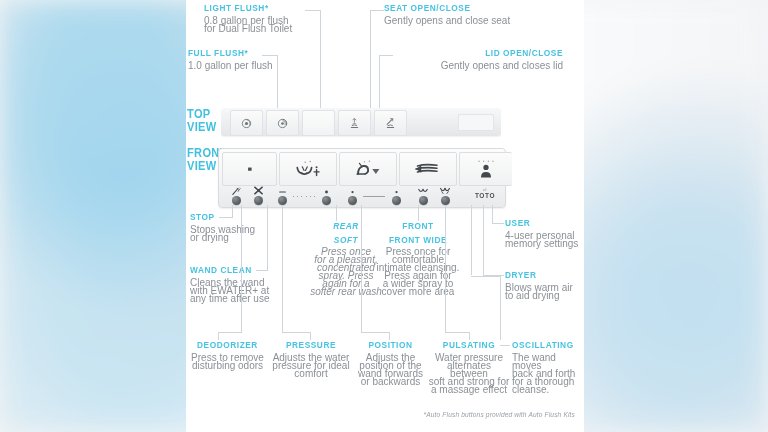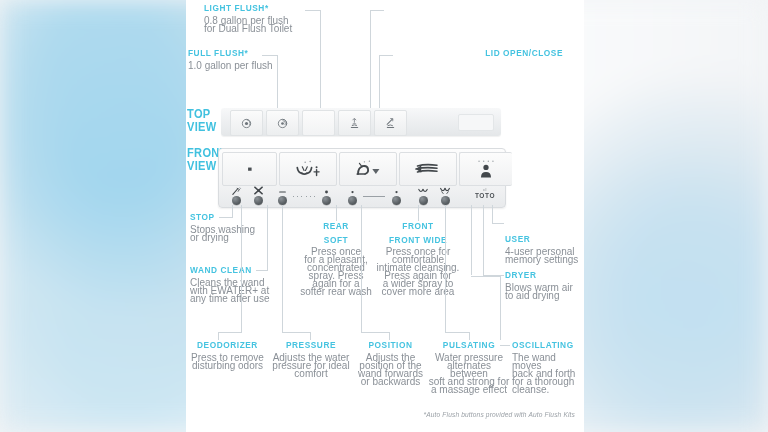--- a/index.html
+++ b/index.html
@@ -156,23 +156,28 @@
     <p class="ct-title">LIGHT FLUSH*</p>
     <p class="ct-body">0.8 gallon per flush
 for Dual Flush Toilet</p>
   </div>
 
   <div class="callout" style="left:2px;top:48px;width:120px;">
     <p class="ct-title">FULL FLUSH*</p>
     <p class="ct-body">1.0 gallon per flush</p>
   </div>
 
+  <div class="callout" style="left:198px;top:3px;width:175px;">
+    <p class="ct-title">SEAT OPEN/CLOSE</p>
+    <p class="ct-body">Gently opens and close seat</p>
+  </div>
 
   <div class="callout" style="left:207px;top:48px;width:170px;text-align:right;">
     <p class="ct-title">LID OPEN/CLOSE</p>
+    <p class="ct-body">Gently opens and closes lid</p>
   </div>
 
   <div class="ln lnh" style="left:119px;top:10px;width:16px;"></div>
   <div class="ln lnv" style="left:134px;top:10px;height:98px;"></div>
 
   <div class="ln lnh" style="left:76px;top:55px;width:16px;"></div>
   <div class="ln lnv" style="left:91px;top:55px;height:53px;"></div>
 
   <div class="ln lnh" style="left:184px;top:10px;width:14px;"></div>
   <div class="ln lnv" style="left:184px;top:10px;height:98px;"></div>
@@ -398,21 +403,21 @@
 or drying</p>
   </div>
 
   <div class="callout" style="left:4px;top:265px;width:92px;">
     <p class="ct-title">WAND CLEAN</p>
     <p class="ct-body">Cleans the wand
 with EWATER+ at
 any time after use</p>
   </div>
 
-  <div class="callout ctr" style="left:112px;top:221px;width:76px;">
+  <div class="callout ctr" style="left:122px;top:221px;width:76px;font-style:italic;">
     <p class="ct-title">REAR</p>
     <p class="ct-title">SOFT</p>
     <p class="ct-body">Press once
 for a pleasant,
 concentrated
 spray. Press
 again for a
 softer rear wash</p>
   </div>
 
@@ -420,21 +425,21 @@
     <p class="ct-title">FRONT</p>
     <p class="ct-title">FRONT WIDE</p>
     <p class="ct-body">Press once for
 comfortable
 intimate cleansing.
 Press again for
 a wider spray to
 cover more area</p>
   </div>
 
-  <div class="callout" style="left:319px;top:218px;width:80px;margin-top:16px;">
+  <div class="callout" style="left:319px;top:218px;width:80px;">
     <p class="ct-title">USER</p>
     <p class="ct-body">4-user personal
 memory settings</p>
   </div>
 
   <div class="callout" style="left:319px;top:270px;width:80px;">
     <p class="ct-title">DRYER</p>
     <p class="ct-body">Blows warm air
 to aid drying</p>
   </div>

